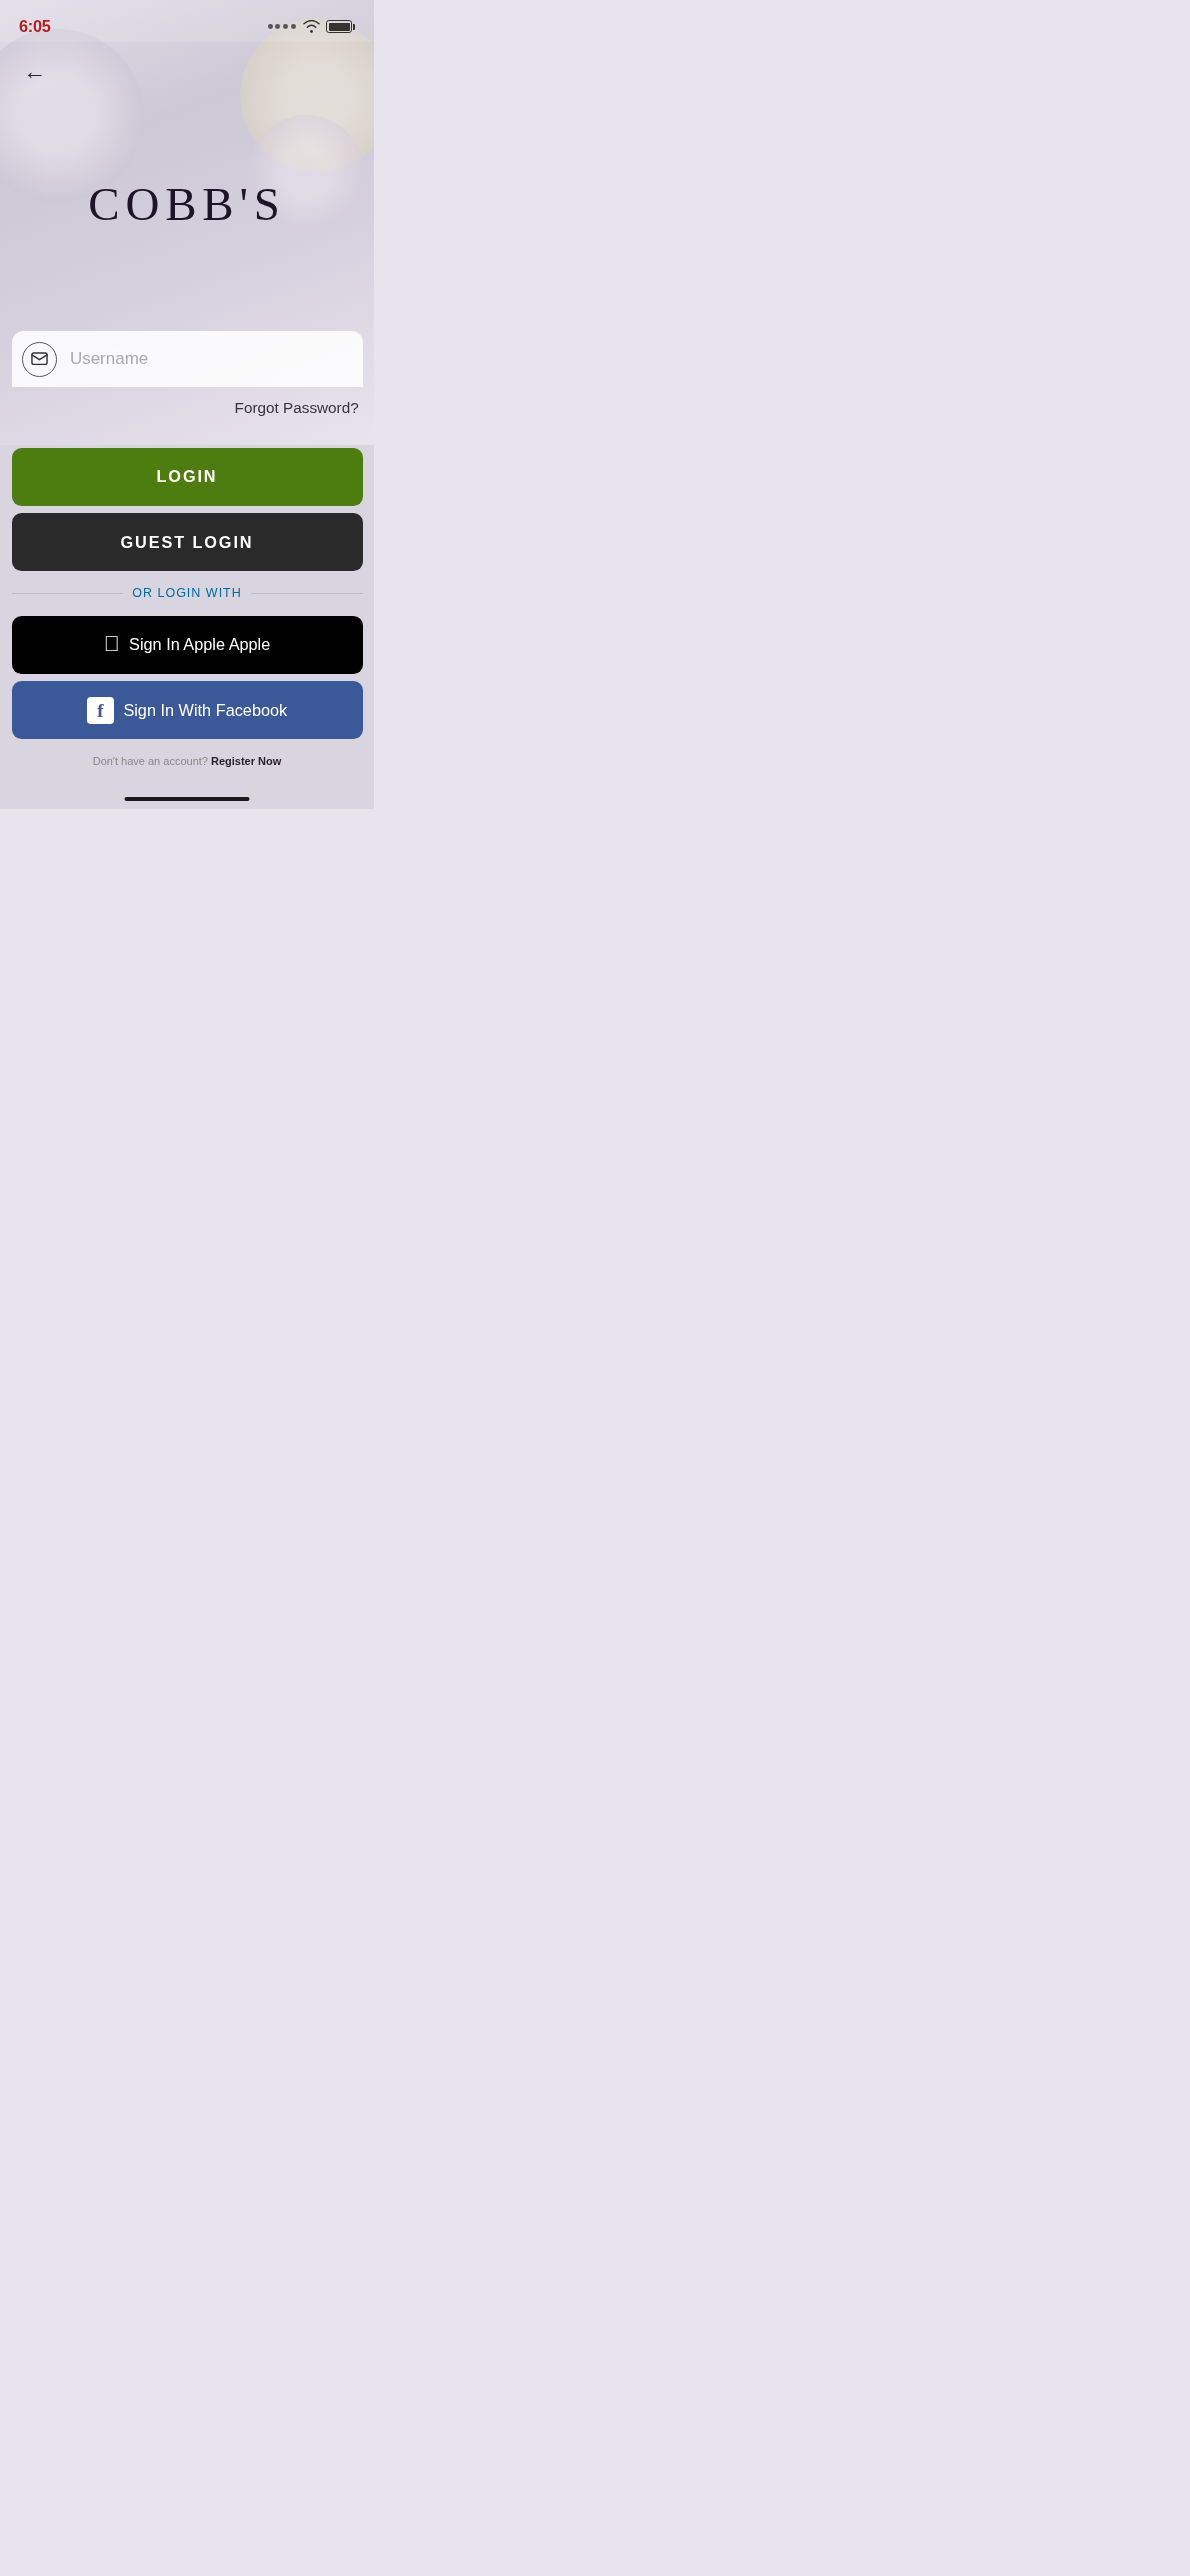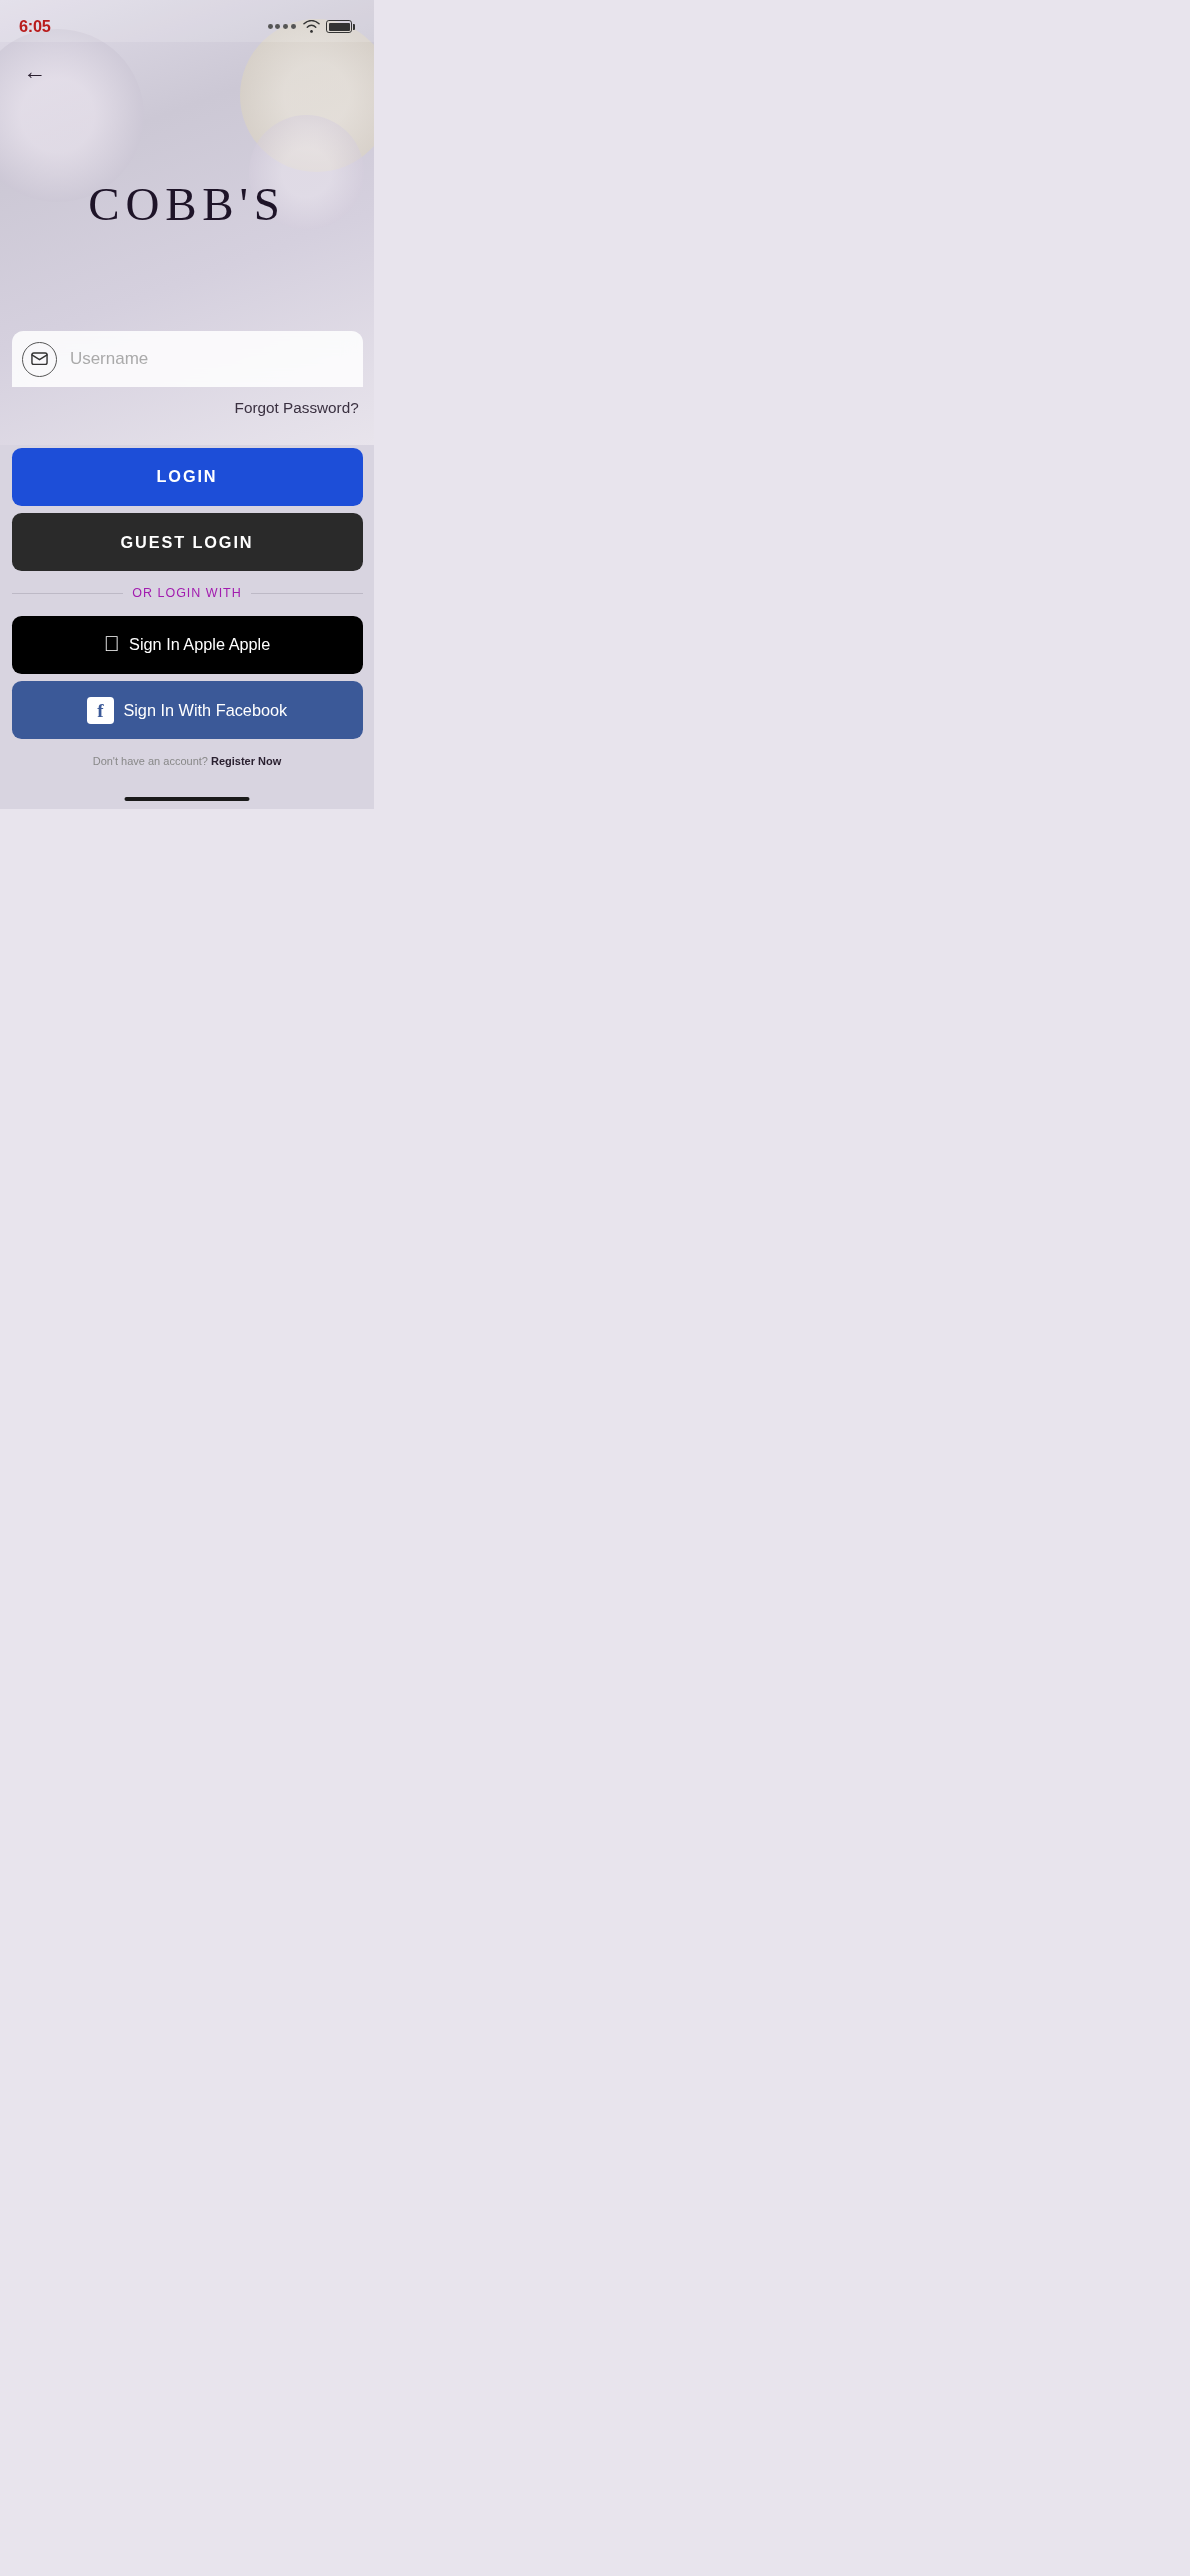--- a/index.html
+++ b/index.html
@@ -265,21 +265,21 @@
       border-radius: 9.6px;
       font-size: 16.3px;
       font-weight: 700;
       letter-spacing: 1.9px;
       text-align: center;
       cursor: pointer;
       margin-bottom: 7.7px;
     }
 
     .btn-primary {
-      background: #1d4ed8;
+      background: #4d7c0f;
       color: #fff;
     }
 
     .btn-dark {
       background: #2a2a2a;
       color: #fff;
     }
 
     
     .or-divider {
@@ -290,21 +290,21 @@
     }
 
     .divider-line {
       flex: 1;
       height: 1px;
       background: rgba(150, 145, 160, 0.4);
     }
 
     .or-text {
       font-size: 12.5px;
-      color: #a21caf;
+      color: #0369a1;
       letter-spacing: 1px;
       font-weight: 400;
     }
 
     
     .btn-apple {
       display: flex;
       align-items: center;
       justify-content: center;
       width: 100%;

